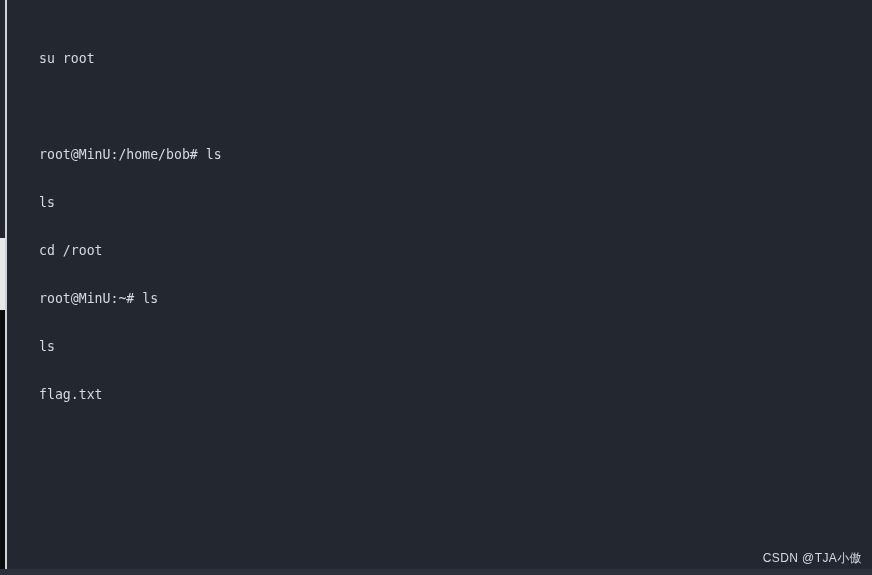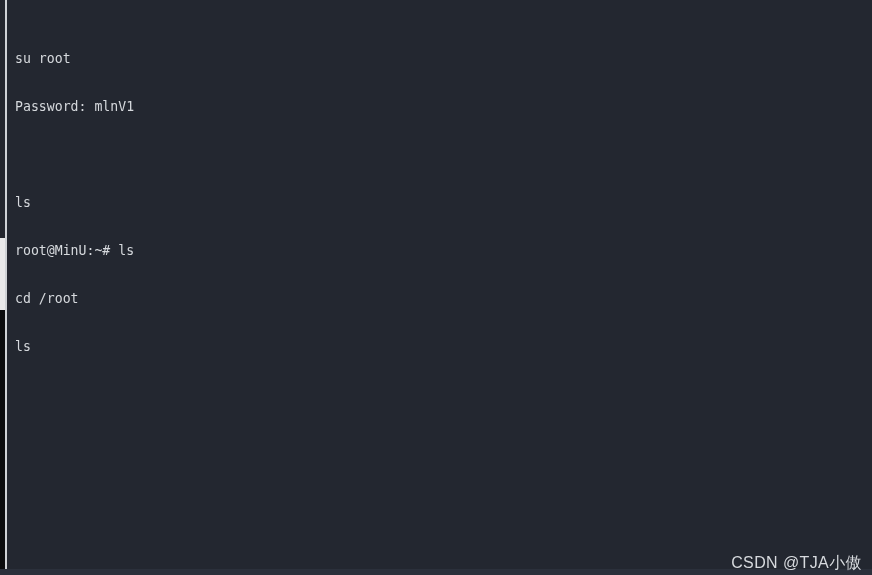--- a/index.html
+++ b/index.html
@@ -158,29 +158,29 @@
   }
   .term-inner {
     position: absolute;
     left: 8px; top: 3px; right: 0; bottom: 0;
     font-family: "DejaVu Sans Mono", monospace;
     font-size: 13.2px;
     line-height: 16px;
     color: #d6d9dd;
     white-space: pre;
   }
-  .term-line { height: 16px; }
+  .term-line { height: 16px; margin-left: 24px; }
   .blank { height: 16px; }
 
   
   .watermark {
     position: absolute;
-    right: 10px; bottom: 1px;
+    right: 10px; bottom: 8px;
     color: #d7dade;
-    font-size: 16px;
+    font-size: 12px;
     font-family: "Liberation Sans", sans-serif;
     letter-spacing: 0.4px;
   }
 </style>
 </head>
 <body>
 
 <div id="root">
 
   <div class="fm">
@@ -388,26 +388,27 @@
     <div class="fm-status">
       <span>9 个文件: 26.9 KiB (27,586 字节), 可用空间: 57.2 GiB</span>
     </div>
     <div class="fm-bottom-bar"></div>
   </div>
 
   <div class="term">
     <div class="term-inner">
 
       <div class="term-line">su root</div>
-      <div class="term-line">Password: mlnV1</div>
       <div class="blank"></div>
+      <div class="term-line">root@MinU:/home/bob# ls</div>
       <div class="term-line">ls</div>
+      <div class="term-line">cd /root</div>
       <div class="term-line">root@MinU:~# ls</div>
-      <div class="term-line">cd /root</div>
       <div class="term-line">ls</div>
+      <div class="term-line">flag.txt</div>
       
 
       
 
       
       
       
       
       
 

